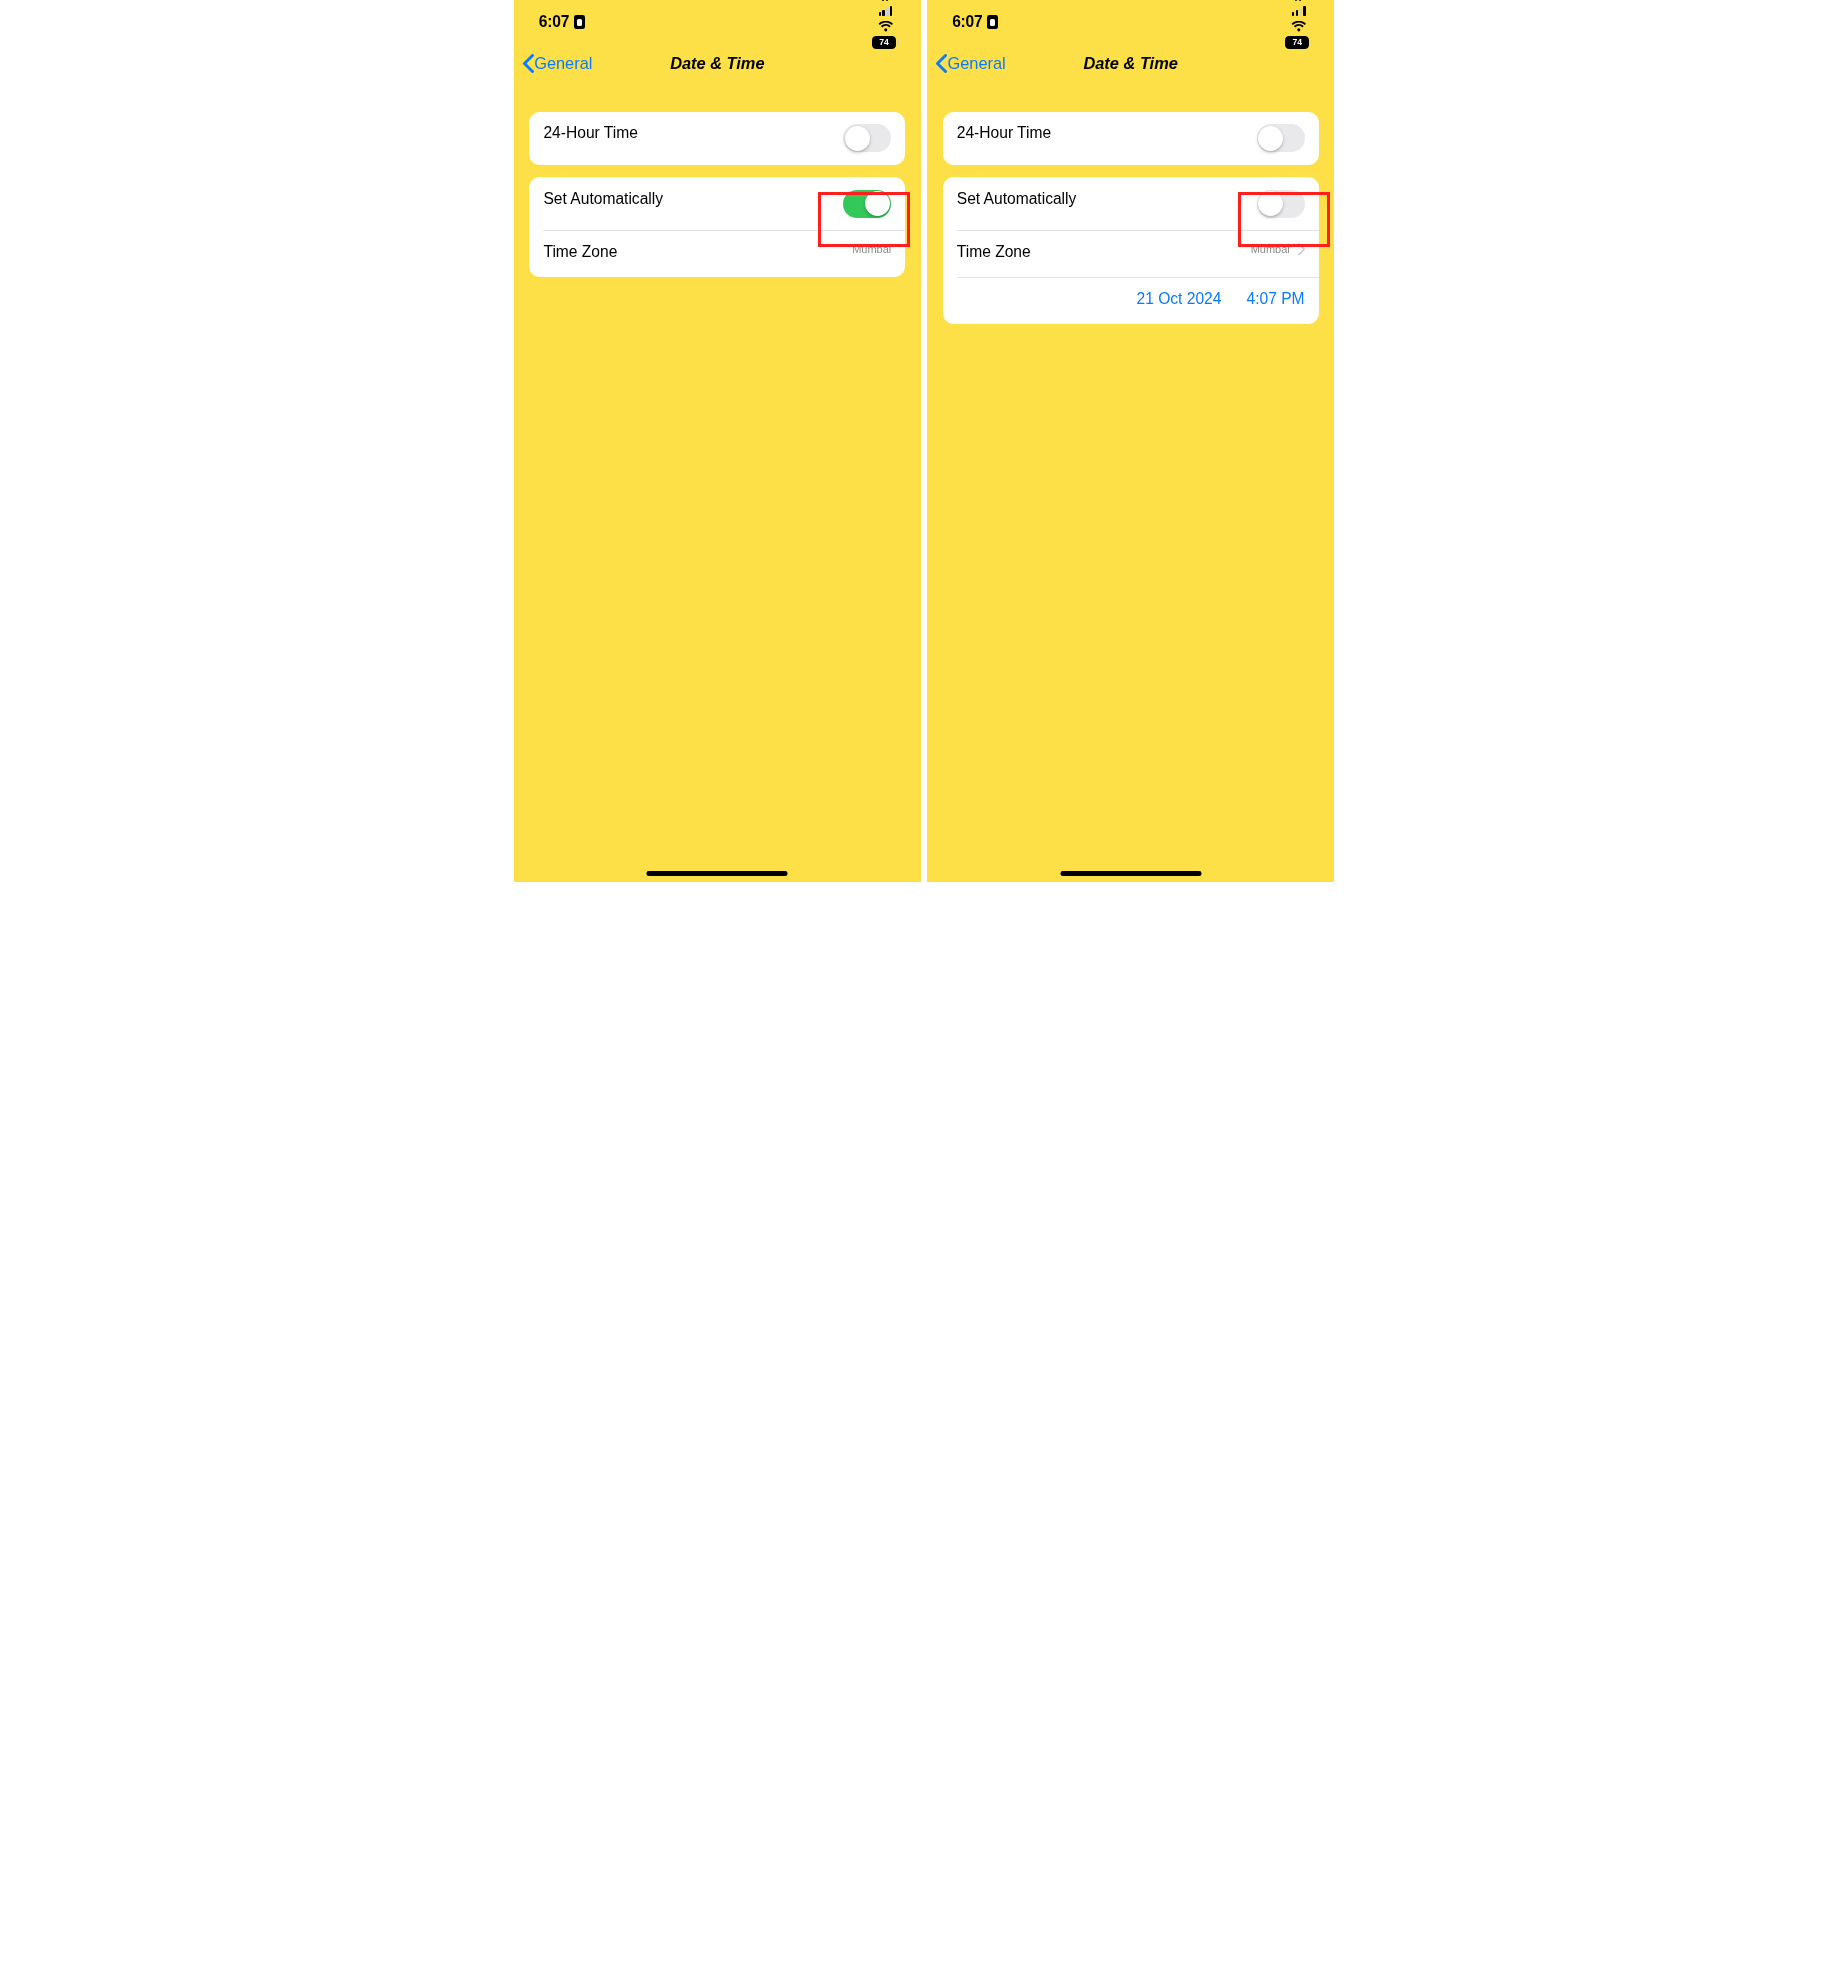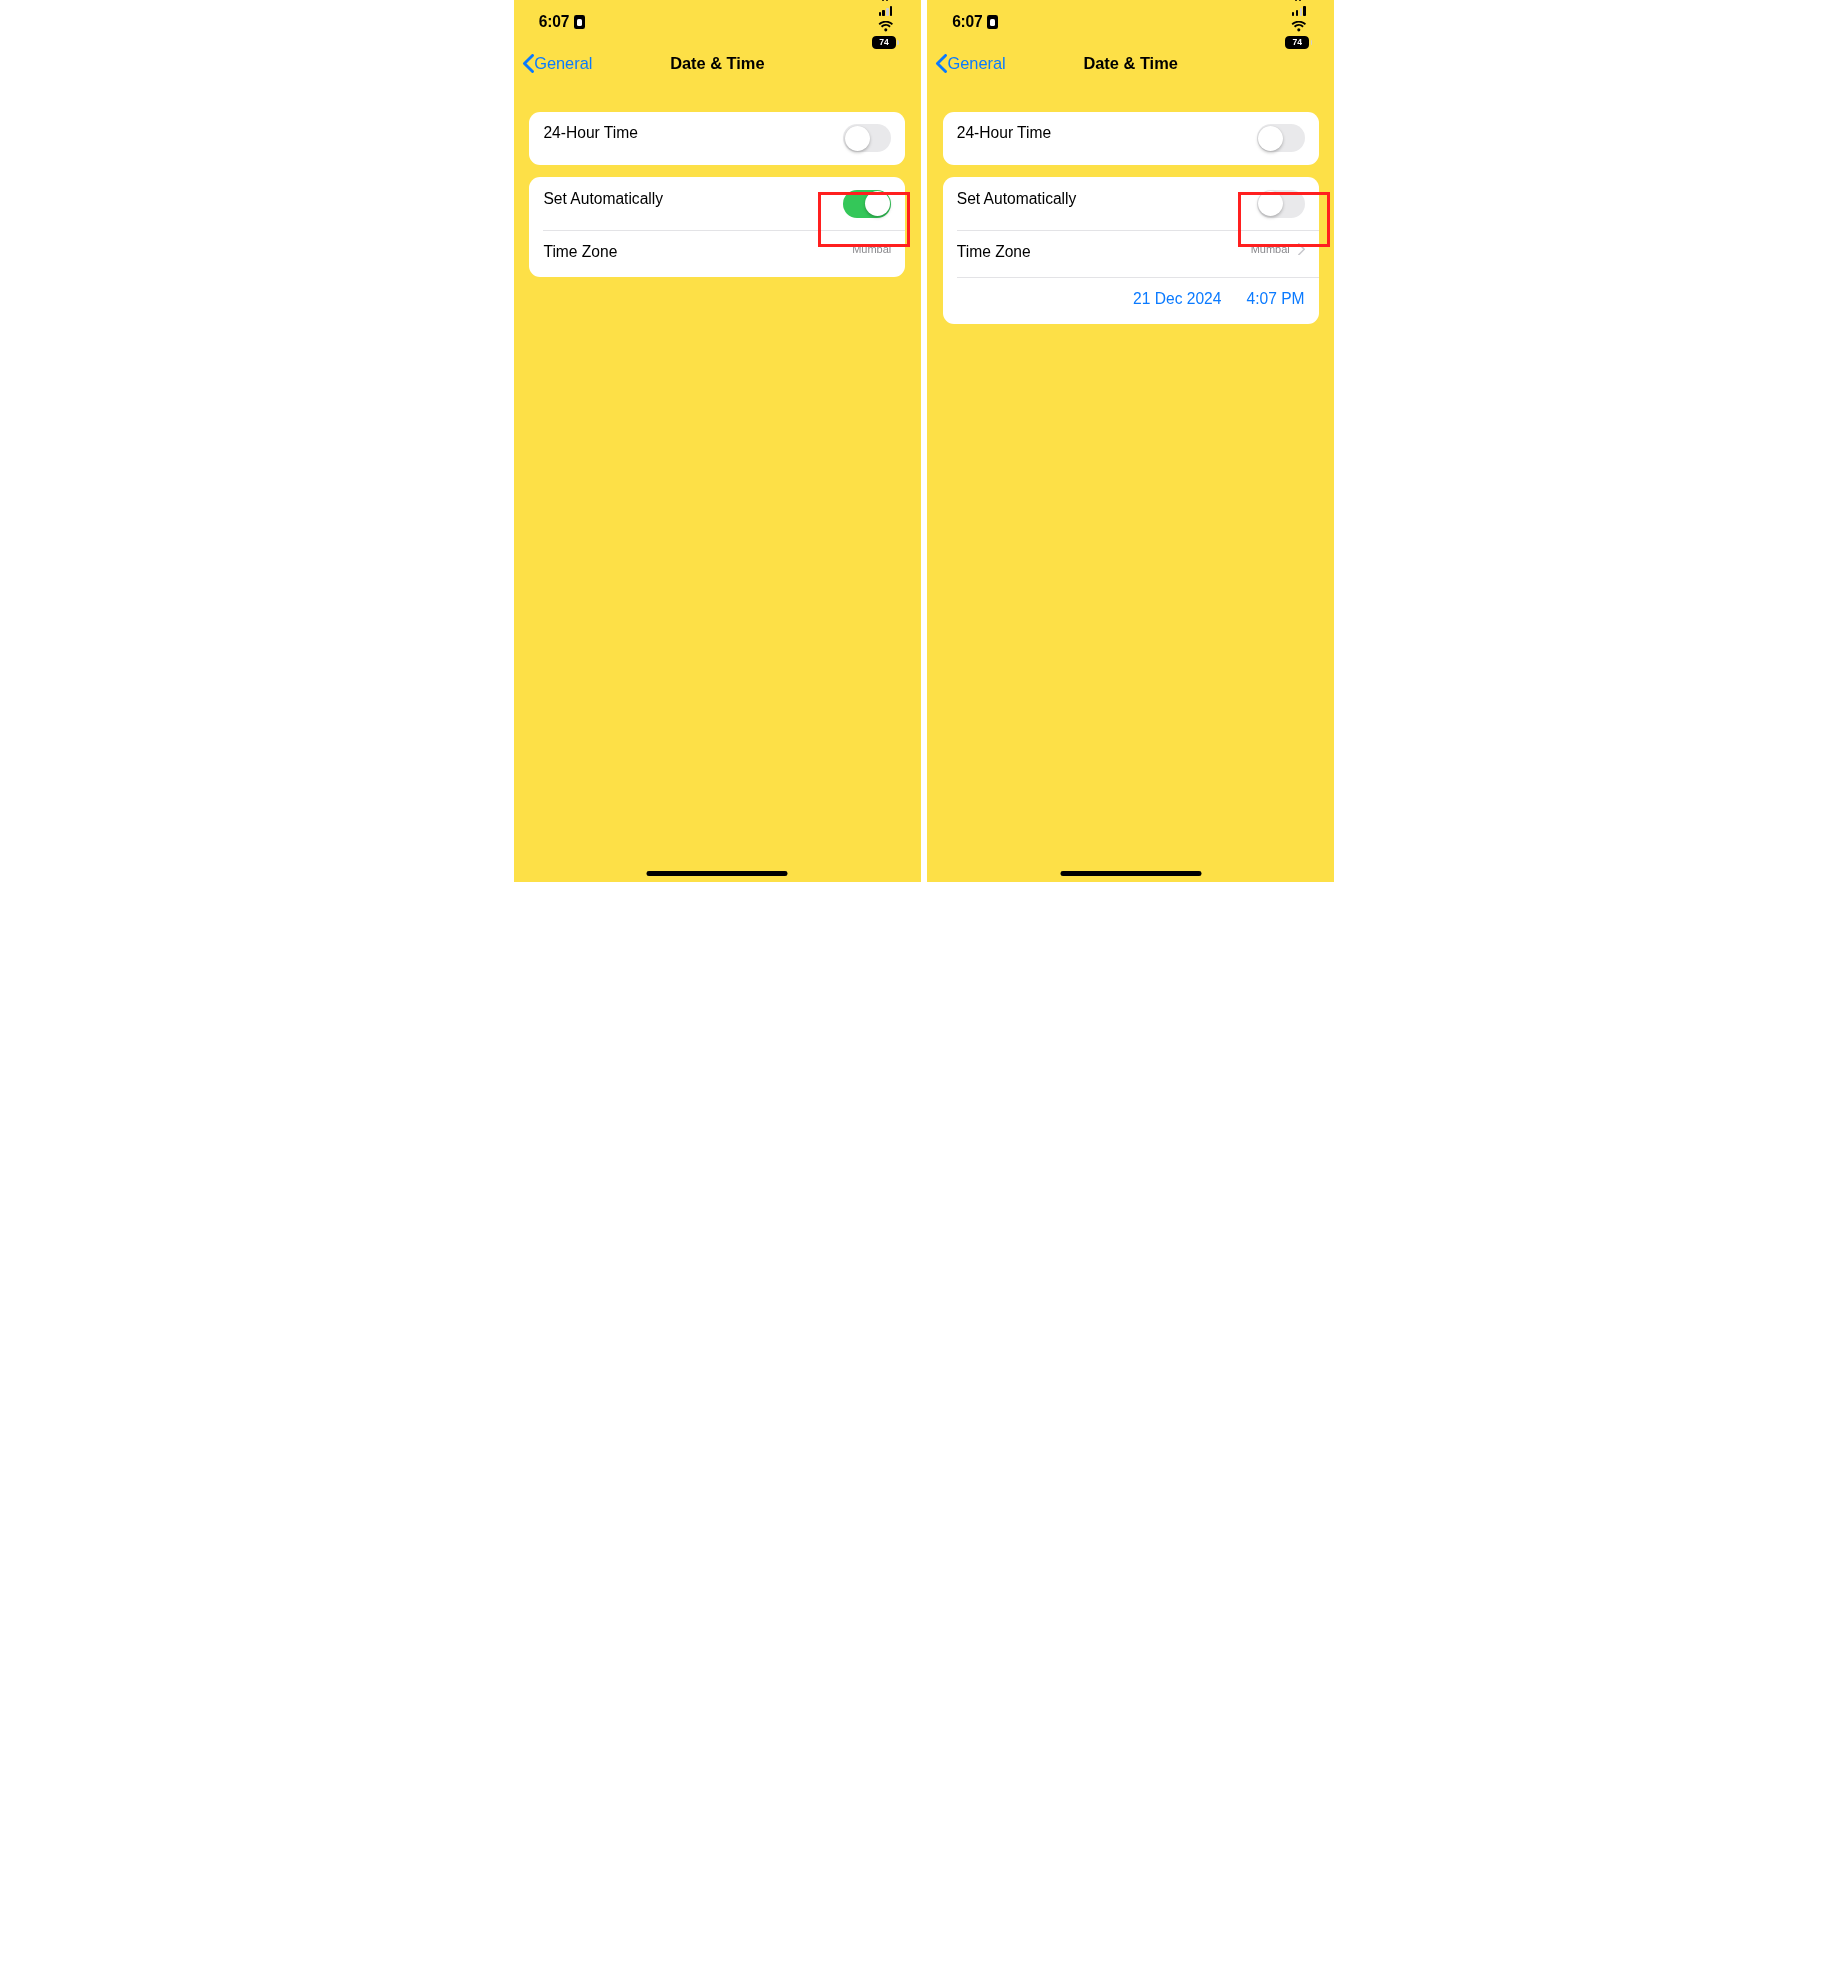--- a/index.html
+++ b/index.html
@@ -74,20 +74,21 @@
     
     .nav-bar {
       display:flex; align-items:center; padding: 7.8px 9.4px 12.5px 7.8px;
       position:relative; height:44px;
     }
     .back-button { display:flex; align-items:flex-end; gap:0; color:#0a7aff; font-size:16.4px; font-weight:400; }
     .chevron-back svg{ width:12.5px; height:19px; display:block; }
     .nav-title {
       position:absolute; left:0; right:0; text-align:center; font-size:16.4px; font-weight:600; color:#000;
       pointer-events:none;
+      font-style:italic;
     }
 
     
     .group {
       margin: 12.5px 15.6px 0 15.6px;
       background:#fff;
       border-radius:11px;
       overflow:hidden;
     }
     .group.first { margin-top: 23.5px; }
@@ -279,21 +280,21 @@
       <span class="row-right">
         <span>Mumbai</span>
         <span class="chevron-right">
           <svg viewBox="0 0 9 16">
               <path d="M1 1l7 7-7 7" fill="none" stroke="#c7c7cc" stroke-width="2" stroke-linecap="round" stroke-linejoin="round"></path>
             </svg>
         </span>
       </span>
     </div>
     <div class="row date-time-row">
-      <span class="blue-link">21 Dec 2024</span>
+      <span class="blue-link">21 Oct 2024</span>
       <span class="blue-link">4:07 PM</span>
     </div>
   </div>
 
   <div class="highlight" style="top: 192px; left: 311px; width: 92px; height: 55px;"></div>
 
   <div class="home-indicator"></div>
 </div>
 
 

